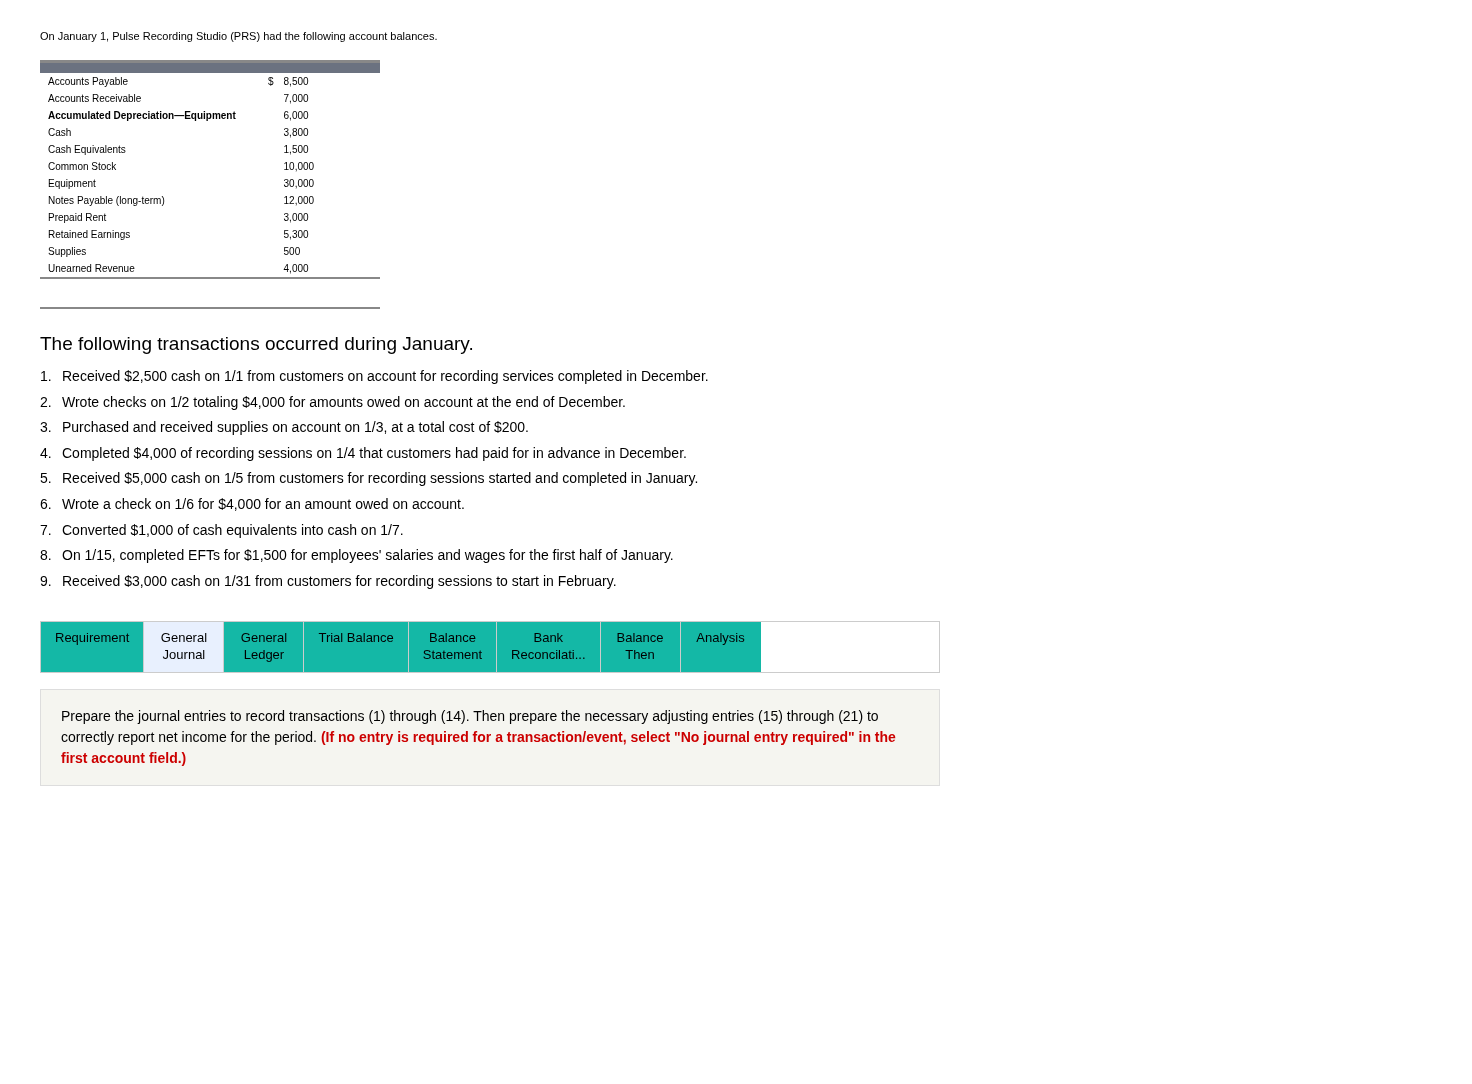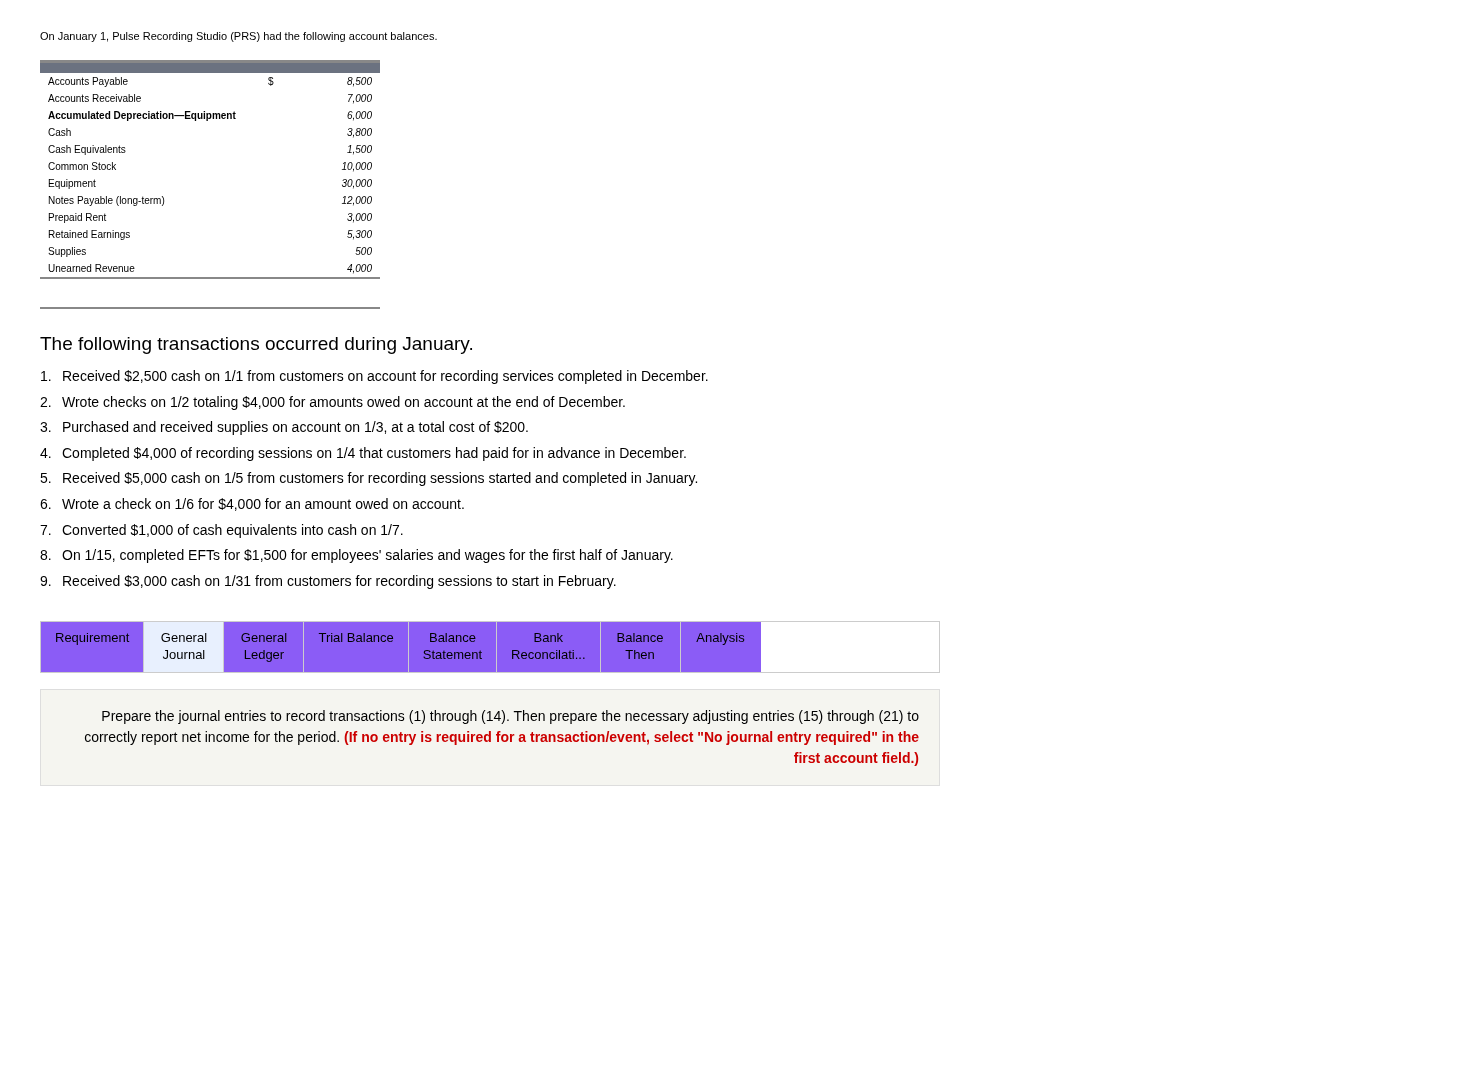--- a/index.html
+++ b/index.html
@@ -35,22 +35,20 @@
       background: #fff;
     }
     .account-table tbody tr:nth-child(odd) {
       background: #fff;
     }
     .account-table td {
       padding: 3px 8px;
       font-size: 10px;
     }
     .account-table td.amount {
-      text-align: right;
-      font-style: italic;
     }
     .account-table td.dollar-sign {
       text-align: right;
       width: 15px;
       padding-right: 2px;
     }
     .account-table tfoot tr td {
       border-top: 2px solid #9ca3af;
       padding-top: 2px;
     }
@@ -91,39 +89,38 @@
       margin-bottom: 16px;
       width: 100%;
       max-width: 900px;
     }
     .tab-item {
       border-right: 1px solid #ccc;
       padding: 8px 14px;
       font-size: 13px;
       text-align: center;
       cursor: pointer;
-      background: #8b5cf6;
+      background: #14b8a6;
       min-width: 80px;
       line-height: 1.3;
     }
     .tab-item:last-child {
       border-right: none;
     }
     .tab-item.active {
       background: #e8f0fe;
     }
     
     .instruction-box {
       background: #f5f5f0;
       border: 1px solid #ddd;
       padding: 16px 20px;
       max-width: 900px;
       font-size: 14px;
       line-height: 1.5;
-      text-align: right;
     }
     .instruction-box .red-text {
       color: #cc0000;
       font-weight: bold;
     }
     
     .dark-header-row td {
       background: #6b7280;
       height: 8px;
       padding: 4px;

